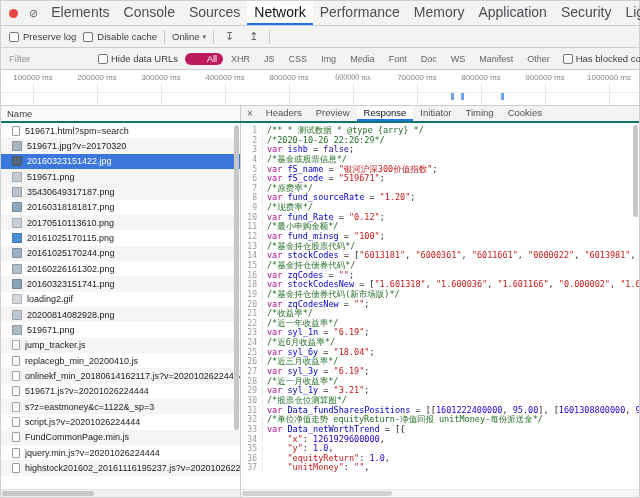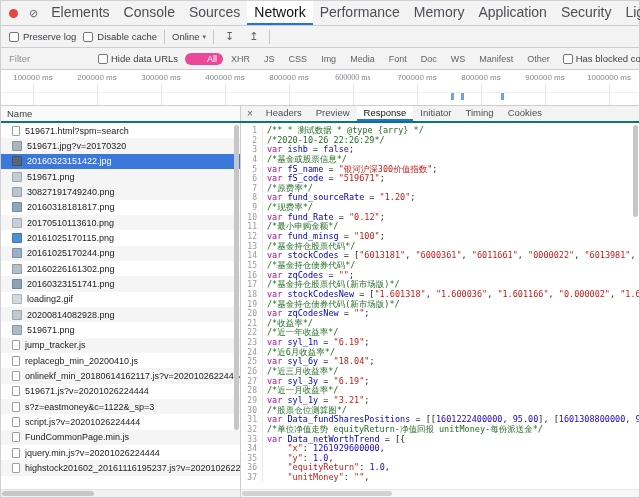--- a/index.html
+++ b/index.html
@@ -24,21 +24,21 @@
   .cb { width:10px; height:10px; flex:none; border:1px solid #767676; border-radius:2px; background:#fff; }
   .sep { width:1px; height:14px; background:#c8c8c8; flex:none; }
   .dropdown { display:flex; align-items:center; gap:3px; }
   .caret { font-size:7px; color:#5f6368; }
 
   
   .filter-input { border:none; background:transparent; outline:none; width:82px; font-size:9.5px; font-family:"Liberation Sans",sans-serif; color:#202124; }
   .filter-input::placeholder { color:#8a8f94; }
   .pills { display:flex; align-items:center; gap:2px; }
   .pill { padding:1px 6px; border-radius:9px; font-size:9px; color:#5f6368; white-space:nowrap; }
-  .pill.selected { background:#ec4899; color:#fff;padding-left:22px; }
+  .pill.selected { background:#be185d; color:#fff;padding-left:22px; }
   .filterbar .cb-group { gap:3px; }
 
   
   .timeline { height:36px; flex:none; position:relative; background:#fff; border-bottom:1px solid #cacdd1; overflow:hidden; }
   .tl-label { position:absolute; top:3px; transform:translateX(-50%); font-size:8px; color:#80868b; white-space:nowrap; }
   .tl-grid { position:absolute; top:13px; bottom:0; width:1px; background:#e6e6e6; }
   .tl-mid { position:absolute; left:0; right:0; top:22px; height:1px; background:#f0f0f0; }
   .tl-mark { position:absolute; bottom:5px; width:3px; height:7px; background:#6aa3e8; }
 
   
@@ -216,21 +216,21 @@
           <div class="req-row selected">
             <span class="fico img" style="background: rgb(85, 104, 122);"></span>
             <span class="req-name">20160323151422.jpg</span>
           </div>
           <div class="req-row alt">
             <span class="fico img" style="background: rgb(195, 203, 211);"></span>
             <span class="req-name">519671.png</span>
           </div>
           <div class="req-row alt">
             <span class="fico img" style="background: rgb(185, 196, 206);"></span>
-            <span class="req-name">30827191749240.png</span>
+            <span class="req-name">35430649317187.png</span>
           </div>
           <div class="req-row">
             <span class="fico img" style="background: rgb(143, 168, 192);"></span>
             <span class="req-name">20160318181817.png</span>
           </div>
           <div class="req-row alt">
             <span class="fico img" style="background: rgb(199, 208, 216);"></span>
             <span class="req-name">20170510113610.png</span>
           </div>
           <div class="req-row">
@@ -366,24 +366,20 @@
           </div>
           <div class="line">
             <span class="ln">15</span>
             <span class="lc"><span class="sg-c">/*基金持仓债券代码*/</span></span>
           </div>
           <div class="line">
             <span class="ln">16</span>
             <span class="lc"><span class="sg-k">var </span><span class="sg-d">zqCodes</span><span class="sg-p"> = </span><span class="sg-s">""</span><span class="sg-p">;</span></span>
           </div>
           <div class="line">
-            <span class="ln">17</span>
-            <span class="lc"><span class="sg-c">/*基金持仓股票代码(新市场版)*/</span></span>
-          </div>
-          <div class="line">
             <span class="ln">18</span>
             <span class="lc"><span class="sg-k">var </span><span class="sg-d">stockCodesNew</span><span class="sg-p"> = [</span><span class="sg-s">"1.601318"</span><span class="sg-p">, </span><span class="sg-s">"1.600036"</span><span class="sg-p">, </span><span class="sg-s">"1.601166"</span><span class="sg-p">, </span><span class="sg-s">"0.000002"</span><span class="sg-p">, </span><span class="sg-s">"1.601398"</span></span>
           </div>
           <div class="line">
             <span class="ln">19</span>
             <span class="lc"><span class="sg-c">/*基金持仓债券代码(新市场版)*/</span></span>
           </div>
           <div class="line">
             <span class="ln">20</span>
             <span class="lc"><span class="sg-k">var </span><span class="sg-d">zqCodesNew</span><span class="sg-p"> = </span><span class="sg-s">""</span><span class="sg-p">;</span></span>

